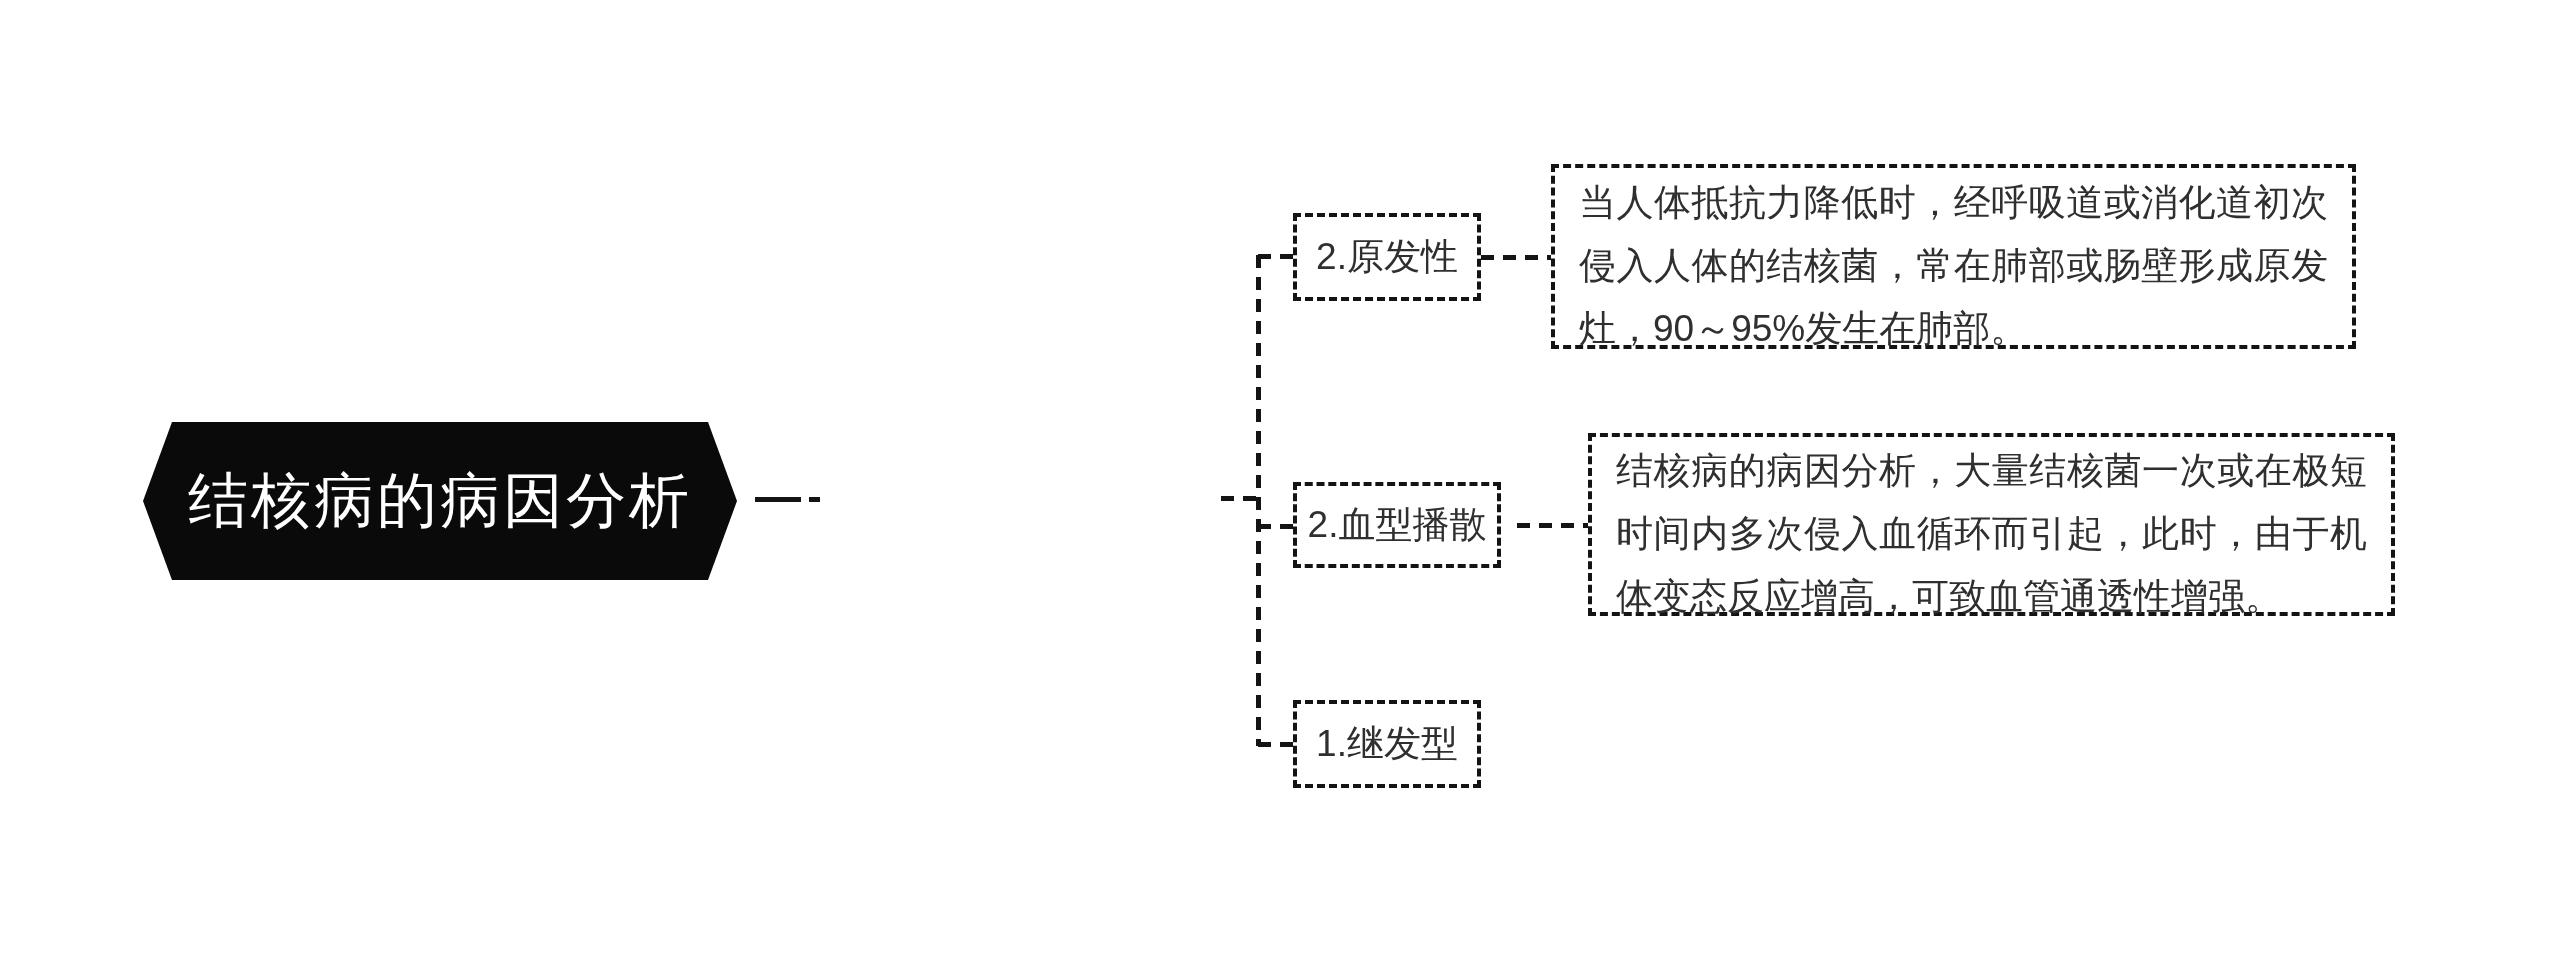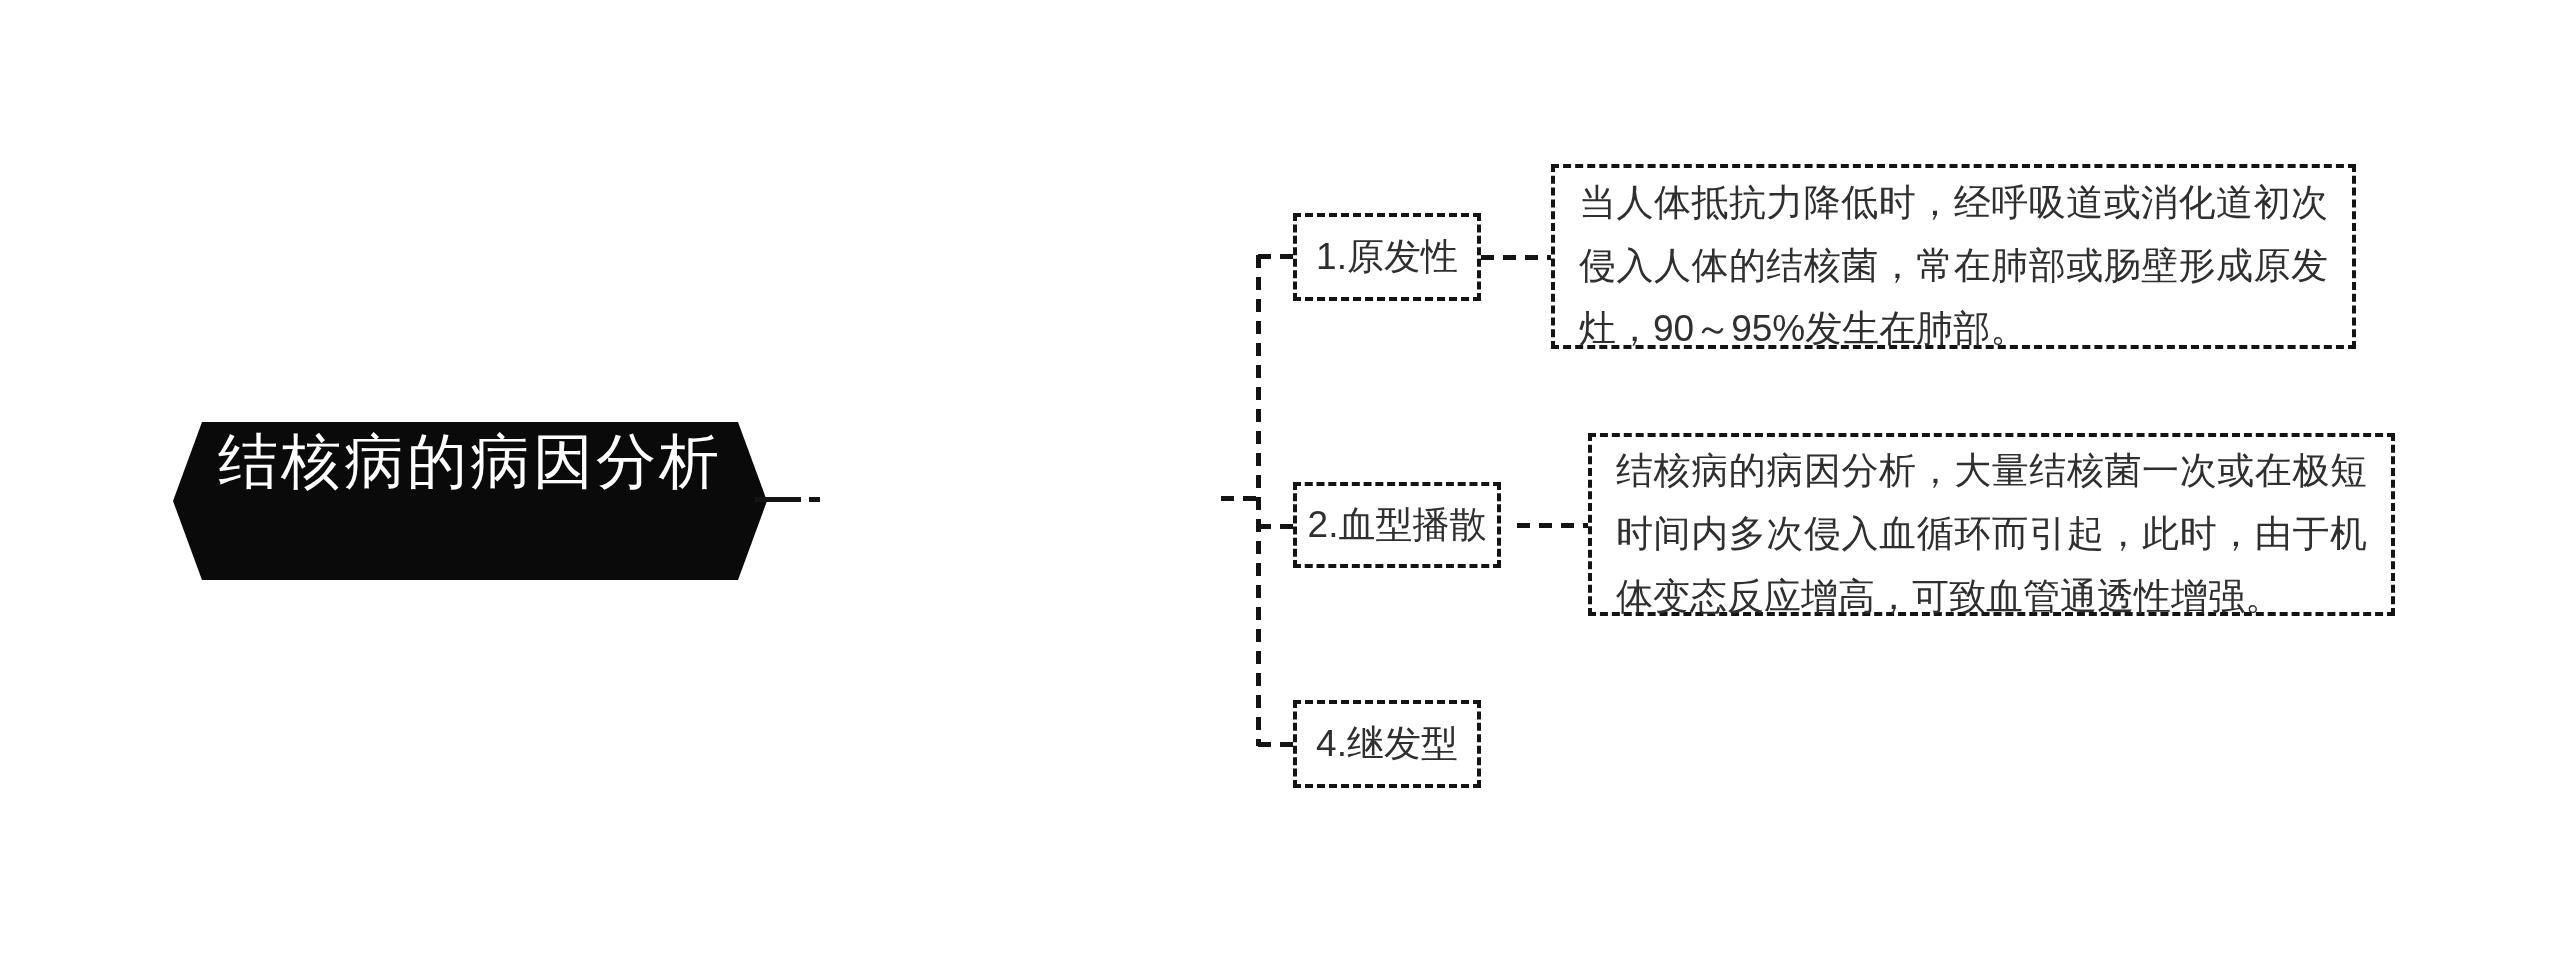--- a/index.html
+++ b/index.html
@@ -6,24 +6,24 @@
   .canvas{
     position:relative;
     width:2560px;height:954px;
     background:#ffffff;
     overflow:hidden;
     font-family:"Liberation Sans",sans-serif;
     color:#2f2f2f;
   }
   
   .hexagon{
-    position:absolute;left:173px;top:422px;width:594px;height:158px;
+    position:absolute;left:143px;top:422px;width:594px;height:158px;
     background:#0a0a0a;
     clip-path:polygon(29px 0,565px 0,100% 50%,565px 100%,29px 100%,0 50%);
-    display:flex;justify-content:center;
+    display:flex;align-items:center;justify-content:center;
   }
   .hexagon span{
     color:#ffffff;font-size:60px;letter-spacing:3px;white-space:nowrap;
   }
   
   .dbox{
     position:absolute;
     border:4px dashed #141414;
     box-sizing:border-box;
     display:flex;align-items:center;justify-content:center;
@@ -78,27 +78,27 @@
 
   <div class="line hline root-to-trunk"></div>
 
   <div class="line vline trunk"></div>
 
   <div class="line hline trunk-b1"></div>
   <div class="line hline trunk-b2"></div>
   <div class="line hline trunk-b3"></div>
 
   <div class="dbox branch-box b1">
-    <span>1.原发性</span>
+    <span>2.原发性</span>
   </div>
   <div class="dbox branch-box b2">
     <span>2.血型播散</span>
   </div>
   <div class="dbox branch-box b3">
-    <span>4.继发型</span>
+    <span>1.继发型</span>
   </div>
 
   <div class="line hline b1-t1"></div>
   <div class="line hline b2-t2"></div>
 
   <div class="dbox desc-box t1">
     <span>当人体抵抗力降低时，经呼吸道或消化道初次侵入人体的结核菌，常在肺部或肠壁形成原发灶，90～95%发生在肺部。</span>
   </div>
   <div class="dbox desc-box t2">
     <span>结核病的病因分析，大量结核菌一次或在极短时间内多次侵入血循环而引起，此时，由于机体变态反应增高，可致血管通透性增强。</span>

